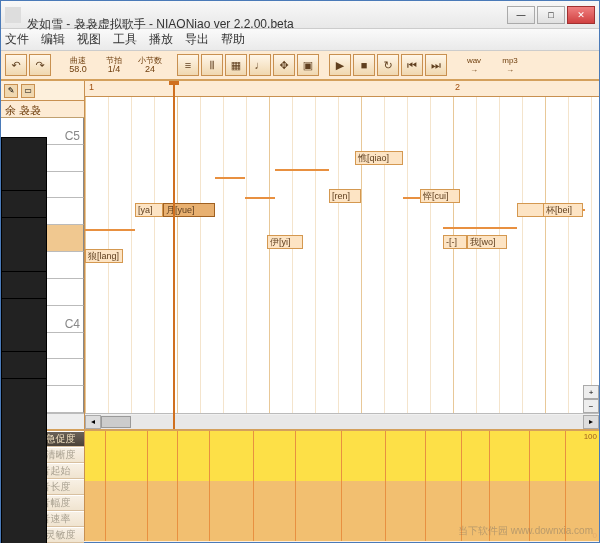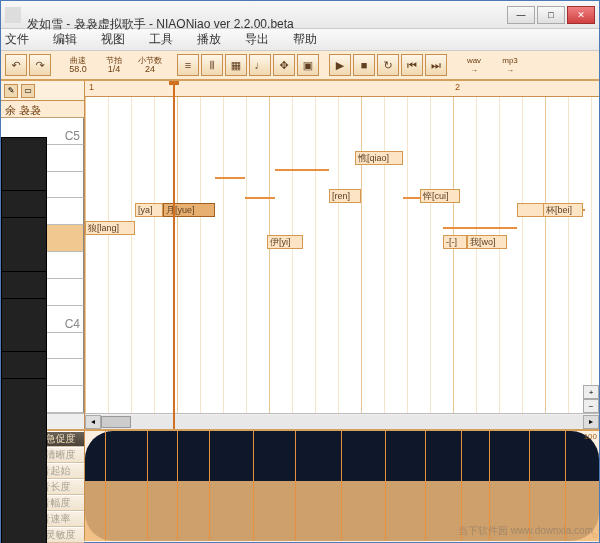--- a/index.html
+++ b/index.html
@@ -4,21 +4,21 @@
 <style>
 * { box-sizing: border-box; margin: 0; padding: 0; }
 body { font-family: "Microsoft YaHei", sans-serif; font-size: 11px; background: #fff; width: 600px; height: 543px; overflow: hidden; }
 .window { width: 600px; height: 543px; border: 1px solid #4a7ab8; position: relative; background: #fdf0e0; }
 .titlebar { height: 28px; background: linear-gradient(#f8f8f8,#e8e8e8); display: flex; align-items: center; padding: 0 4px; border-bottom: 1px solid #ccc; }
 .titlebar .icon { width: 16px; height: 16px; background: #ddd; margin-right: 6px; }
 .titlebar .title { flex: 1; font-size: 12px; color: #333; margin-top: 19px; }
 .winbtns { display: flex; gap: 2px; }
 .winbtn { width: 28px; height: 18px; border: 1px solid #aaa; background: linear-gradient(#f8f8f8,#e0e0e0); display: flex; align-items: center; justify-content: center; font-size: 9px; cursor: pointer; }
 .winbtn.close { background: linear-gradient(#f08080,#d04040); color: #fff; border-color: #a03030; }
-.menubar { height: 22px; background: linear-gradient(#fafafa,#eaeaea); display: flex; align-items: center; padding: 0 4px; gap: 24px; border-bottom: 1px solid #ccc; font-size: 12px; color: #333; text-align: right; }
+.menubar { height: 22px; background: linear-gradient(#fafafa,#eaeaea); display: flex; align-items: center; padding: 0 4px; gap: 12px; border-bottom: 1px solid #ccc; font-size: 12px; color: #333; text-align: right; }
 .menubar span { cursor: pointer; }
 .toolbar { height: 30px; background: #fdebd4; border-bottom: 2px solid #d4a05c; display: flex; align-items: center; padding: 0 4px; gap: 2px; }
 .tbtn { width: 22px; height: 22px; border: 1px solid #c89050; background: linear-gradient(#fff6e8,#f0d8b0); display: flex; align-items: center; justify-content: center; cursor: pointer; color: #604020; font-size: 11px; }
 .tinfo { width: 34px; height: 22px; display: flex; flex-direction: column; align-items: center; justify-content: center; font-size: 8px; line-height: 9px; color: #704010; }
 .tinfo .v { font-size: 9px; }
 .sep { width: 6px; }
 .main { display: flex; height: 348px; }
 .leftcol { width: 84px; background: #fdebd4; border-right: 1px solid #c89050; display: flex; flex-direction: column; }
 .tooltabs { height: 20px; background: #fdf0dc; border-bottom: 1px solid #c89050; display: flex; align-items: center; padding: 0 3px; gap: 3px; }
 .tooltabs .tt { width: 14px; height: 14px; background: #f0d8b0; border: 1px solid #c89050; font-size: 8px; display: flex; align-items: center; justify-content: center; }
@@ -44,21 +44,21 @@
 .sarrow { width: 16px; height: 14px; background: #ddd; border: 1px solid #aaa; font-size: 8px; display: flex; align-items: center; justify-content: center; }
 .strack { flex: 1; height: 14px; background: #e8e8e8; position: relative; }
 .sthumb { position: absolute; left: 0; width: 30px; height: 12px; top: 1px; background: #ccc; border: 1px solid #999; }
 .zoombtns { position: absolute; right: 0; bottom: 16px; width: 16px; display: flex; flex-direction: column; }
 .zoombtns div { height: 14px; background: #eee; border: 1px solid #aaa; font-size: 8px; display: flex; align-items: center; justify-content: center; }
 .bottom { height: 112px; display: flex; border-top: 2px solid #d4a05c; }
 .paramtabs { width: 16px; background: #fdebd4; border-right: 1px solid #c89050; display: flex; align-items: center; justify-content: center; writing-mode: vertical-rl; font-size: 9px; color: #704010; }
 .paramlist { width: 68px; background: #f8f0e4; border-right: 1px solid #c89050; display: flex; flex-direction: column; }
 .paramitem { flex: 1; border-bottom: 1px solid #d8c0a0; border-top: 1px solid #fff; font-size: 10px; color: #a8a090; display: flex; align-items: center; justify-content: center; background: linear-gradient(#f8f0e4,#f0e4d0); cursor: pointer; }
 .paramitem.active { background: linear-gradient(#6b6258,#4b4238); color: #f0e0c0; }
-.parampane { flex: 1; position: relative; background: #0f172a; border-radius: 28px; }
+.parampane { flex: 1; position: relative; background: #fde047; }
 .pscale { position: absolute; right: 2px; font-size: 8px; color: #a06020; }
 .pfill { position: absolute; left: 0; right: 0; bottom: 0; background: #f0b878; opacity: 0.85; }
 .pseg { position: absolute; top: 0; bottom: 0; width: 1px; background: #e89040; }
 .watermark { position: absolute; right: 6px; bottom: 4px; font-size: 10px; color: rgba(100,100,100,0.4); pointer-events: none; }
 </style>
 </head>
 <body>
 
 <div class="window">
 
@@ -189,21 +189,21 @@
           <div class="pitch" style="left: 0px; top: 132px; width: 50px;"></div>
           <div class="pitch" style="left: 50px; top: 112px; width: 80px;"></div>
           <div class="pitch" style="left: 130px; top: 80px; width: 30px;"></div>
           <div class="pitch" style="left: 160px; top: 100px; width: 30px;"></div>
           <div class="pitch" style="left: 190px; top: 72px; width: 54px;"></div>
           <div class="pitch" style="left: 244px; top: 96px; width: 30px;"></div>
           <div class="pitch" style="left: 274px; top: 60px; width: 44px;"></div>
           <div class="pitch" style="left: 318px; top: 100px; width: 40px;"></div>
           <div class="pitch" style="left: 358px; top: 130px; width: 74px;"></div>
           <div class="pitch" style="left: 432px; top: 112px; width: 68px;"></div>
-          <div class="note" style="left: 0px; top: 124px; width: 50px;">狼[lang]</div>
+          <div class="note" style="left: 0px; top: 152px; width: 38px;">狼[lang]</div>
           <div class="note" style="left: 50px; top: 106px; width: 28px;">[ya]</div>
           <div class="note sel" style="left: 78px; top: 106px; width: 52px;">月[yue]</div>
           <div class="note" style="left: 182px; top: 138px; width: 36px;">伊[yi]</div>
           <div class="note" style="left: 244px; top: 92px; width: 32px;">[ren]</div>
           <div class="note" style="left: 270px; top: 54px; width: 48px;">憔[qiao]</div>
           <div class="note" style="left: 335px; top: 92px; width: 40px;">悴[cui]</div>
           <div class="note" style="left: 358px; top: 138px; width: 24px;">-[-]</div>
           <div class="note" style="left: 382px; top: 138px; width: 40px;">我[wo]</div>
           <div class="note" style="left: 432px; top: 106px; width: 26px; padding-left: 32px;">[ju]</div>
           <div class="note" style="left: 458px; top: 106px; width: 40px;">杯[bei]</div>

